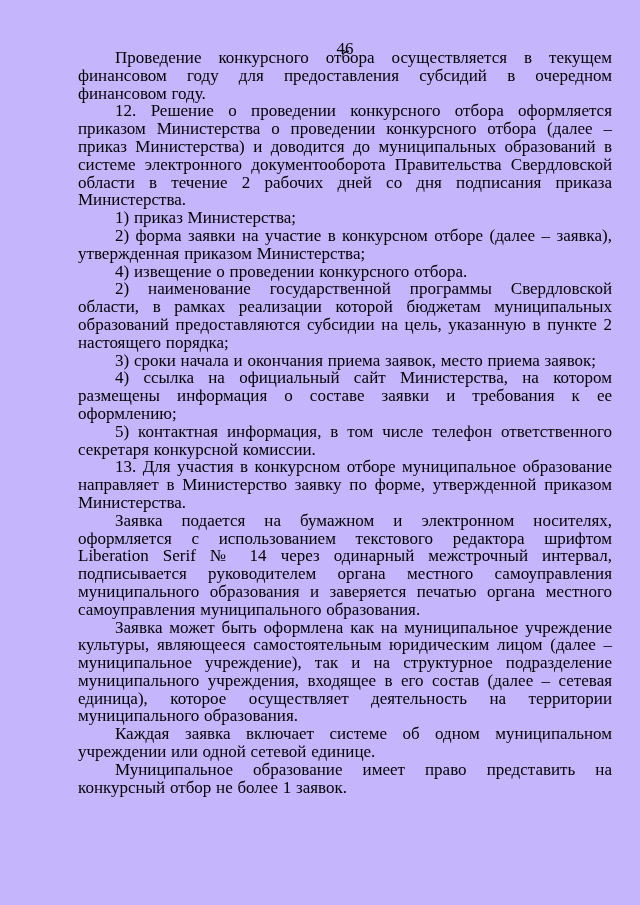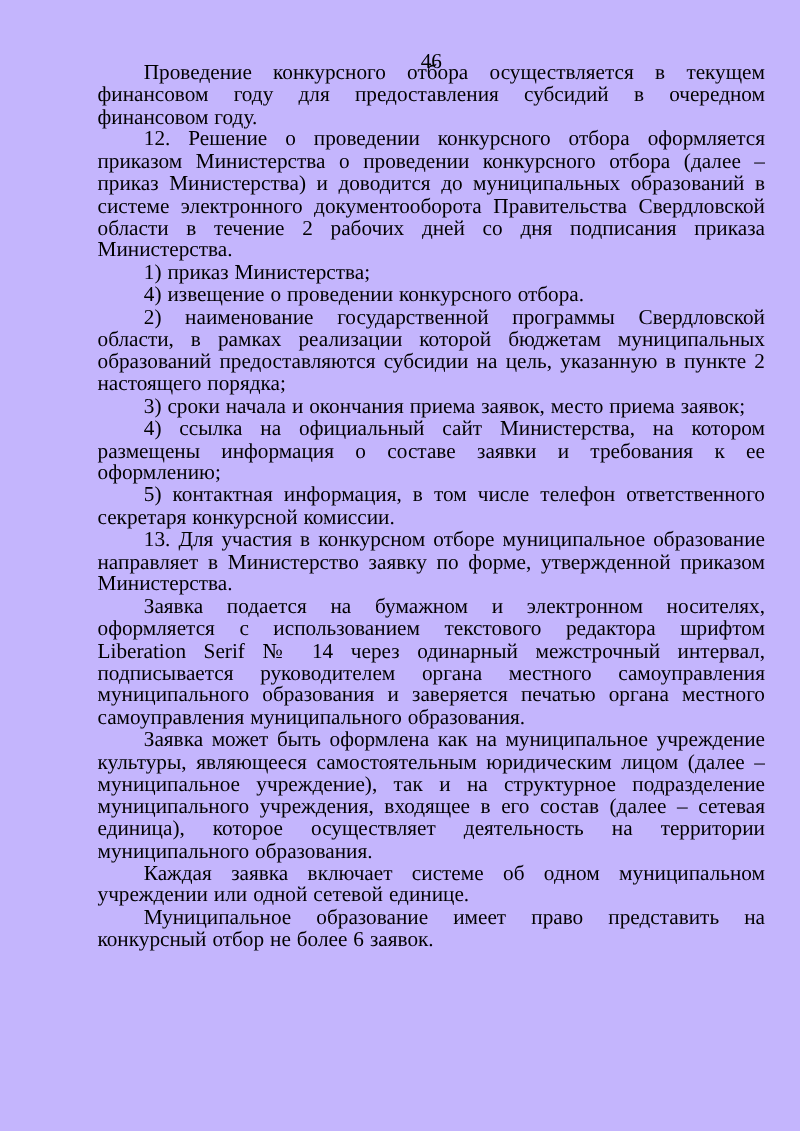--- a/index.html
+++ b/index.html
@@ -48,24 +48,25 @@
 </head>
 <body>
 
 <div class="page">
   <div class="page-number">46</div>
 
   <div class="content">
     <p>Проведение конкурсного отбора осуществляется в текущем финансовом году для предоставления субсидий в очередном финансовом году.</p>
     <p>12.&nbsp;Решение о проведении конкурсного отбора оформляется приказом Министерства о проведении конкурсного отбора (далее – приказ Министерства) и&nbsp;доводится до муниципальных образований в системе электронного документооборота Правительства Свердловской области в течение 2 рабочих дней со дня подписания приказа Министерства.</p>
     <p>1)&nbsp;приказ Министерства;</p>
+    <p>2)&nbsp;форма заявки на&nbsp;участие в конкурсном отборе (далее&nbsp;–&nbsp;заявка), утвержденная приказом Министерства;</p>
     <p>4)&nbsp;извещение о проведении конкурсного отбора.</p>
     <p>2)&nbsp;наименование государственной программы Свердловской области, в&nbsp;рамках реализации которой бюджетам муниципальных образований предоставляются субсидии на цель, указанную в пункте 2 настоящего порядка;</p>
     <p>3)&nbsp;сроки начала и окончания приема заявок, место приема заявок;</p>
     <p>4)&nbsp;ссылка на официальный сайт Министерства, на котором размещены информация о составе заявки и требования к ее оформлению;</p>
     <p>5)&nbsp;контактная информация, в том числе телефон ответственного секретаря конкурсной комиссии.</p>
     <p>13.&nbsp;Для участия в конкурсном отборе муниципальное образование направляет в Министерство заявку по форме, утвержденной приказом Министерства.</p>
     <p>Заявка подается на бумажном и электронном носителях, оформляется с&nbsp;использованием текстового редактора шрифтом Liberation Serif № 14 через одинарный межстрочный интервал, подписывается руководителем органа местного самоуправления муниципального образования и заверяется печатью органа местного самоуправления муниципального образования.</p>
     <p>Заявка может быть оформлена как на муниципальное учреждение культуры, являющееся самостоятельным юридическим лицом (далее – муниципальное учреждение), так и на структурное подразделение муниципального учреждения, входящее в его состав (далее – сетевая единица), которое осуществляет деятельность на территории муниципального образования.</p>
     <p>Каждая заявка включает системе об одном муниципальном учреждении или одной сетевой единице.</p>
-    <p>Муниципальное образование имеет право представить на конкурсный отбор не более 6 заявок.</p>
+    <p>Муниципальное образование имеет право представить на конкурсный отбор не более 1 заявок.</p>
   </div>
 </div>
 
 </body></html>

